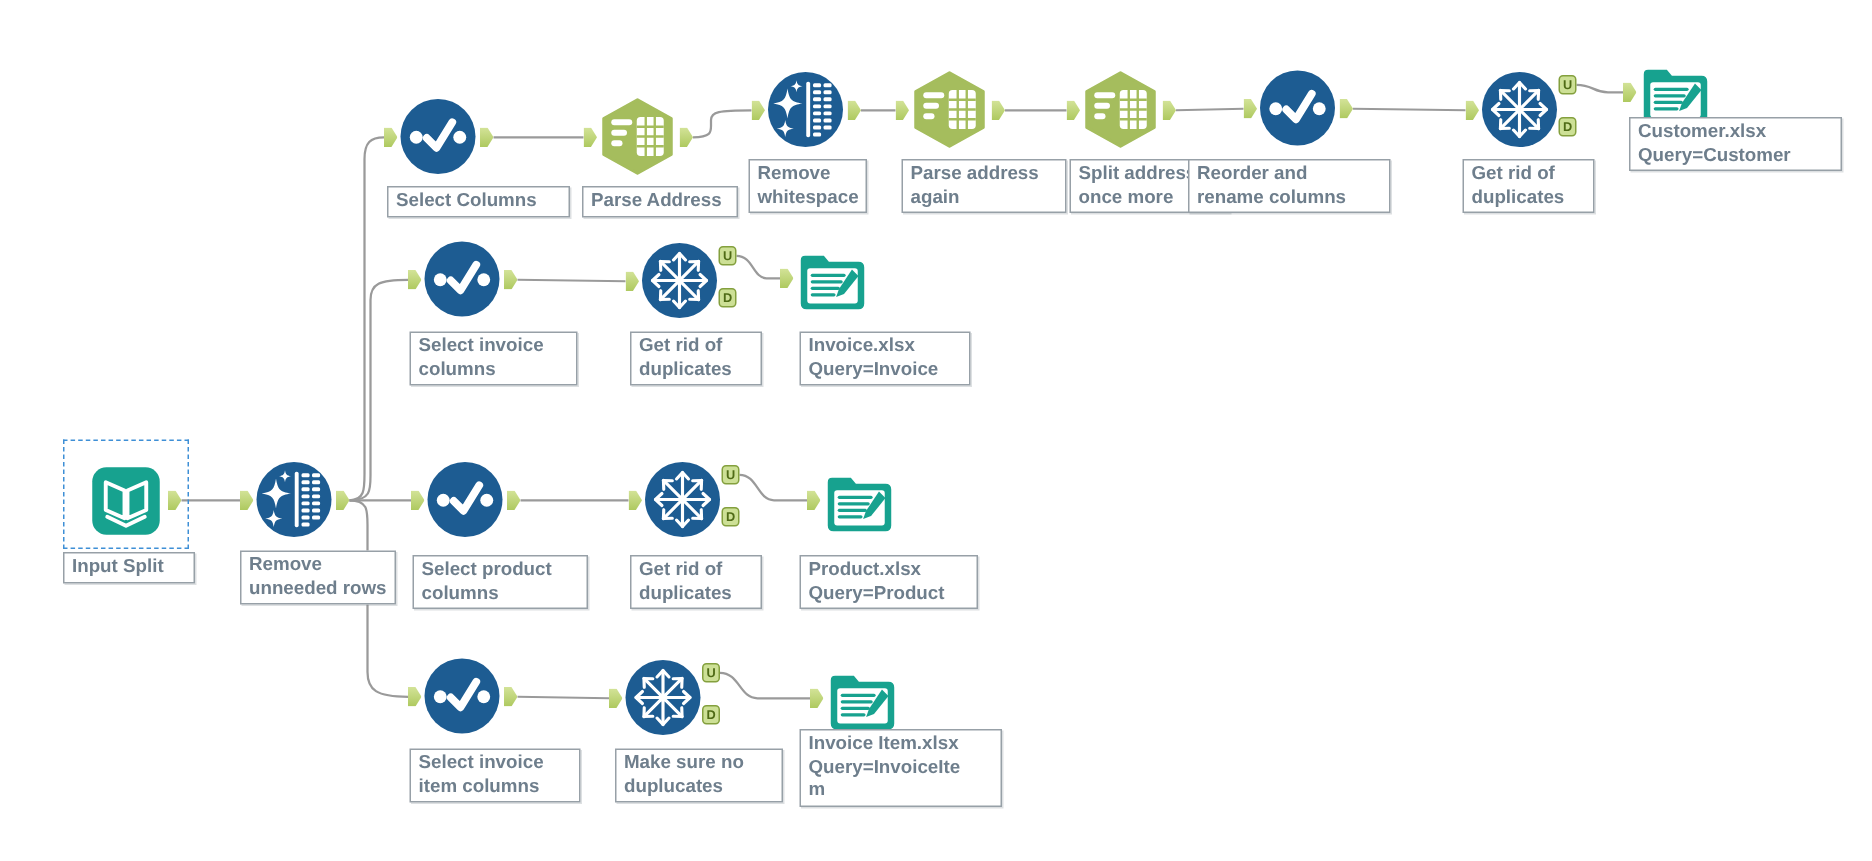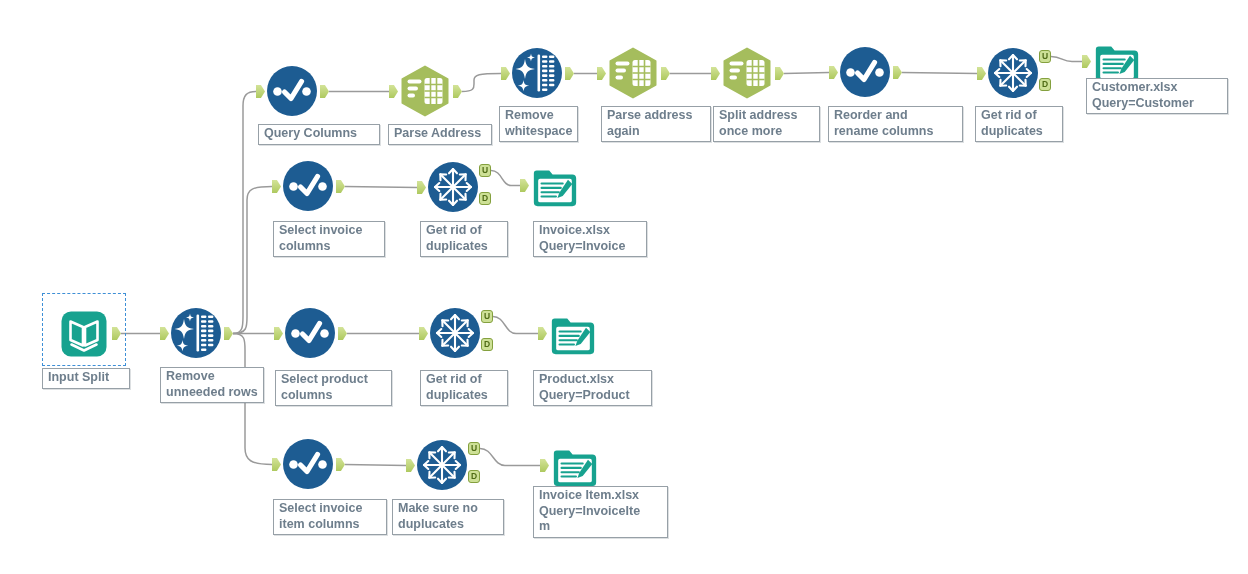--- a/index.html
+++ b/index.html
@@ -148,21 +148,21 @@
   <div class="note" style="left:160px;top:367px">Remove
 unneeded rows</div>
 
   <span class="a-in" style="left:256px;top:85px"></span>
   <div class="tool" style="left:266px;top:65px">
     <svg viewBox="0 0 52 52">
         <use href="#i-select"></use>
       </svg>
   </div>
   <span class="a-out" style="left:320px;top:85px"></span>
-  <div class="note" style="left:258px;top:124px;min-width:122px">Query Columns</div>
+  <div class="note" style="left:258px;top:124px;min-width:122px">Select Columns</div>
 
   <span class="a-in" style="left:389px;top:85px"></span>
   <div class="tool" style="left:399px;top:65px">
     <svg viewBox="0 0 52 52">
         <use href="#i-parse"></use>
       </svg>
   </div>
   <span class="a-out" style="left:453px;top:85px"></span>
   <div class="note" style="left:388px;top:124px;min-width:104px">Parse Address</div>
 
@@ -196,21 +196,21 @@
   <div class="note" style="left:713px;top:106px;min-width:107px">Split address
 once more</div>
 
   <span class="a-in" style="left:829px;top:66px"></span>
   <div class="tool" style="left:839px;top:46px">
     <svg viewBox="0 0 52 52">
         <use href="#i-select"></use>
       </svg>
   </div>
   <span class="a-out" style="left:893px;top:66px"></span>
-  <div class="note" style="left:828px;top:106px;min-width:135px">Reorder and
+  <div class="note" style="left:792px;top:106px;min-width:135px">Reorder and
 rename columns</div>
 
   <span class="a-in" style="left:977px;top:67px"></span>
   <div class="tool" style="left:987px;top:47px">
     <svg viewBox="0 0 52 52">
         <use href="#i-unique"></use>
       </svg>
   </div>
   <span class="a-ud" style="left:1039px;top:50px">U</span>
   <span class="a-ud" style="left:1039px;top:78px">D</span>
@@ -297,21 +297,21 @@
 item columns</div>
 
   <span class="a-in" style="left:406px;top:459px"></span>
   <div class="tool" style="left:416px;top:439px">
     <svg viewBox="0 0 52 52">
         <use href="#i-unique"></use>
       </svg>
   </div>
   <span class="a-ud" style="left:468px;top:442px">U</span>
   <span class="a-ud" style="left:468px;top:470px">D</span>
-  <div class="note" style="left:392px;top:499px;min-width:112px">Make sure no
+  <div class="note" style="left:410px;top:499px;min-width:112px">Make sure no
 duplucates</div>
 
   <span class="a-in" style="left:540px;top:459px"></span>
   <div class="tool sm" style="left:550px;top:440px">
     <svg viewBox="0 0 52 52">
         <use href="#i-output"></use>
       </svg>
   </div>
   <div class="note" style="left:533px;top:486px;min-width:135px">Invoice Item.xlsx
 Query=InvoiceIte

